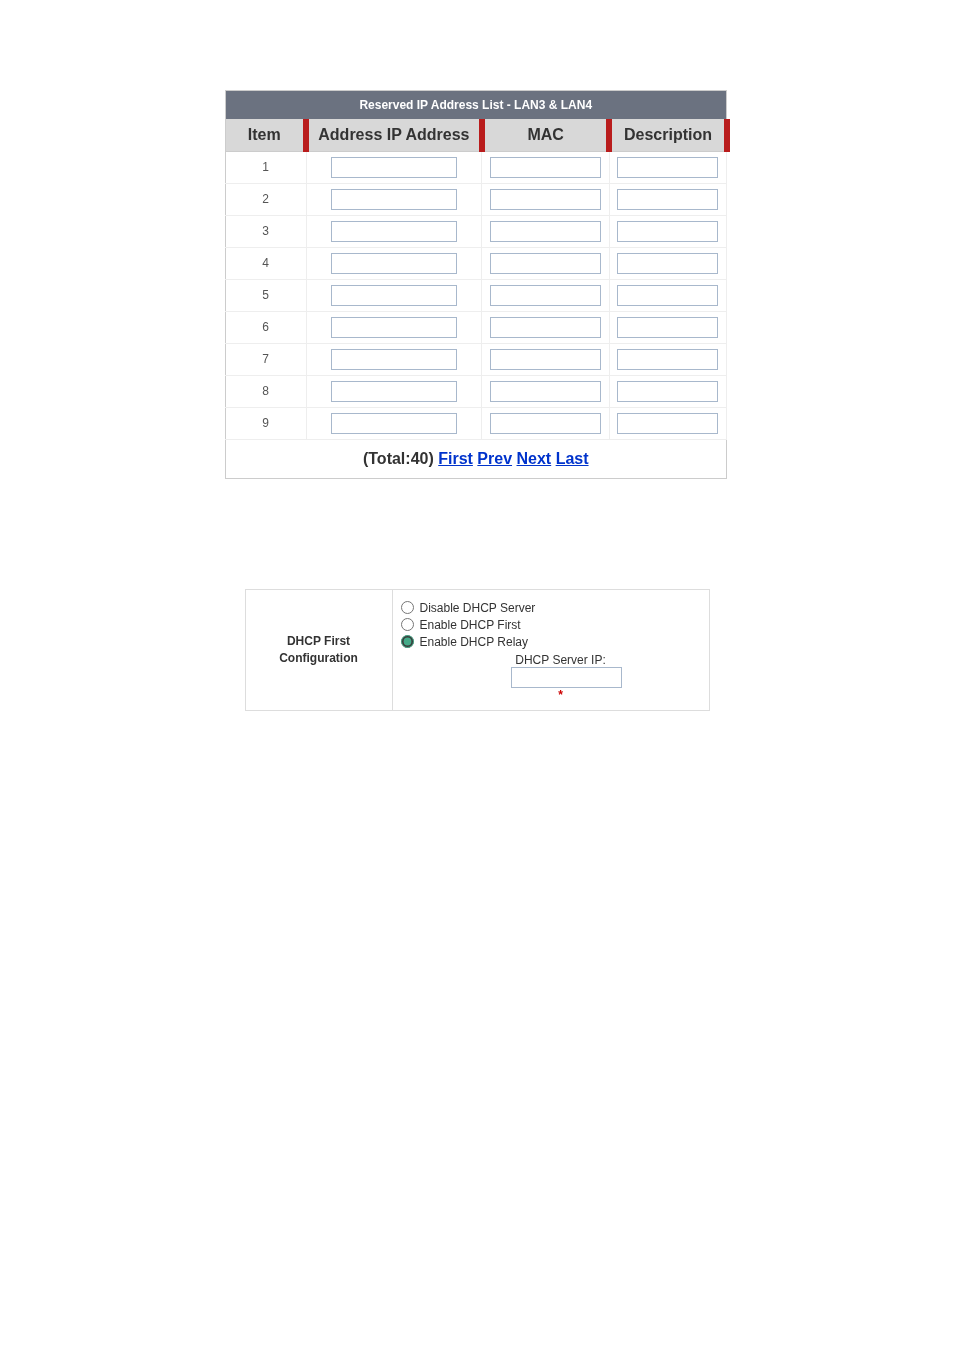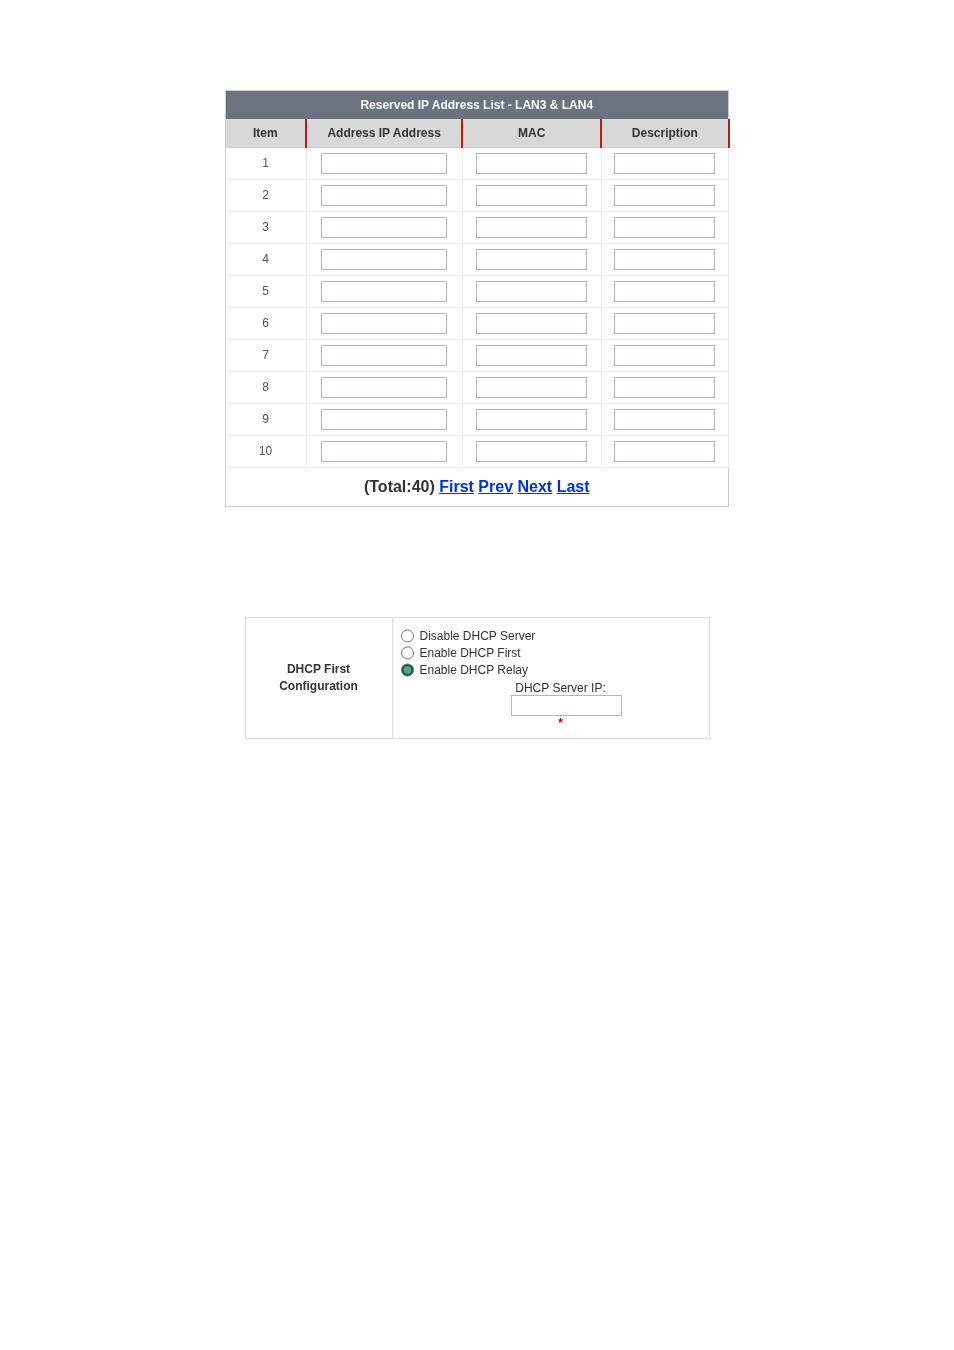--- a/index.html
+++ b/index.html
@@ -29,23 +29,23 @@
     .ip-table .title-row td {
       border: none;
       padding: 6px;
     }
     .ip-table .header-row td {
       background: #d8d8d8;
       color: #333;
       font-weight: bold;
       text-align: center;
       padding: 7px 4px;
-      border-right: 2px solid #b91c1c;
+      border-right: 6px solid #b91c1c;
       border-bottom: 1px solid #ccc;
-      font-size: 12px;
+      font-size: 16px;
     }
     .ip-table .data-row td {
       text-align: center;
       padding: 5px 4px;
       border-right: 1px solid #eee;
       border-bottom: 1px solid #eee;
       color: #555;
     }
     .ip-table .data-row td:first-child {
       width: 72px;
@@ -91,20 +91,21 @@
       font-weight: bold;
       color: #333;
       border-right: 1px solid #ddd;
       line-height: 1.4;
     }
     .dhcp-options {
       padding: 10px 14px;
     }
     .radio-row {
       display: flex;
+      align-items: center;
       margin: 3px 0;
       font-size: 12px;
       color: #333;
     }
     .radio-row input[type="radio"] {
       margin: 0 6px 0 0;
       accent-color: #4a8;
     }
     .ip-input-row {
       display: flex;
@@ -185,26 +186,20 @@
       <td><input type="text" class="input-desc" value="" style=""></td>
     </tr>
     <tr class="data-row">
       <td>8</td>
       <td><input type="text" class="input-ip" value="" style=""></td>
       <td><input type="text" class="input-mac" value="" style=""></td>
       <td><input type="text" class="input-desc" value="" style=""></td>
     </tr>
     <tr class="data-row">
       <td>9</td>
-      <td><input type="text" class="input-ip" value="" style=""></td>
-      <td><input type="text" class="input-mac" value="" style=""></td>
-      <td><input type="text" class="input-desc" value="" style=""></td>
-    </tr>
-    <tr class="data-row">
-      <td>10</td>
       <td><input type="text" class="input-ip" value="" style=""></td>
       <td><input type="text" class="input-mac" value="" style=""></td>
       <td><input type="text" class="input-desc" value="" style=""></td>
     </tr>
     <tr class="pager-row">
       <td colspan="4">
         <span>(Total:40)</span>
         <a href="#">First</a>
         <a href="#">Prev</a>
         <a href="#">Next</a>

